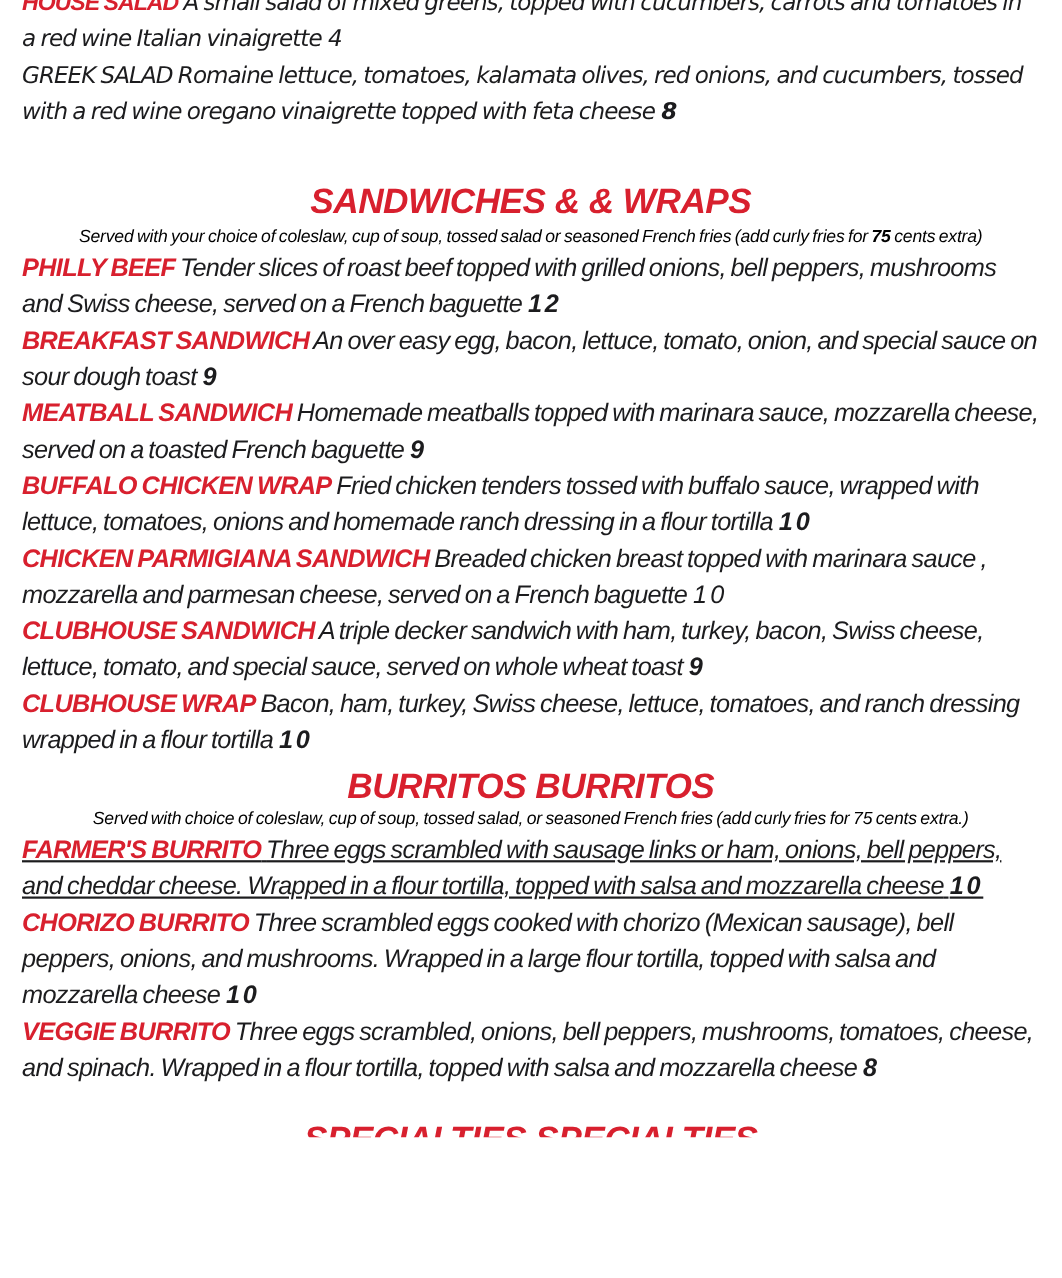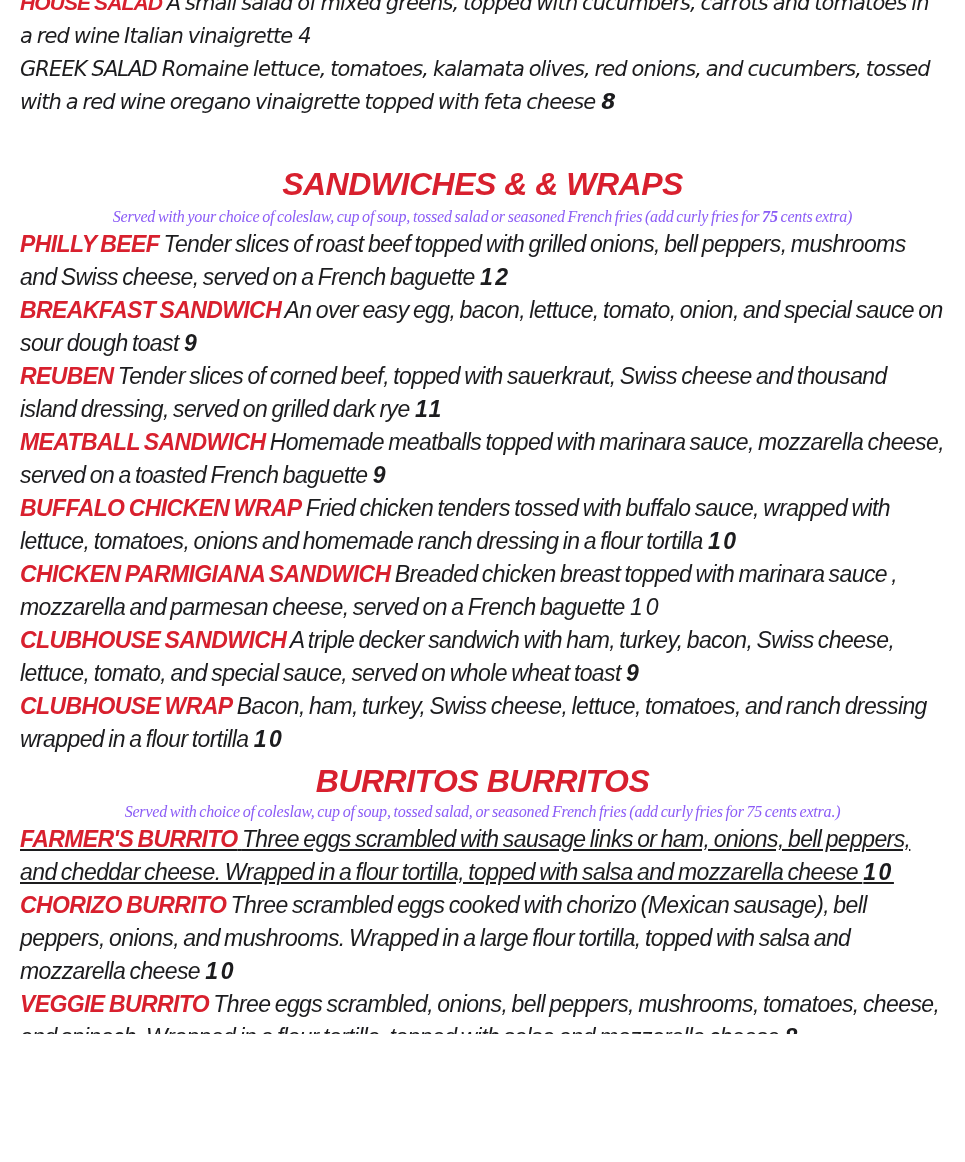--- a/index.html
+++ b/index.html
@@ -46,46 +46,45 @@
     color:#d8202e;
     letter-spacing:-0.5px;
   }
   #sec-sandwiches{margin-top:45px;margin-bottom:2px;}
   #sec-burritos{margin-top:5px;}
   #sec-specialties{margin-top:28px;}
 
   p.sub{
     margin:0;
     text-align:center;
-    font-family:Liberation Serif, serif;
+    font-family:Liberation Sans, sans-serif;
     font-style:italic;
     font-size:16px;
     line-height:22px;
-    color:#8b5cf6;
+    color:#000000;
     letter-spacing:-0.2px;
     word-spacing:-1px;
   }
   p.sub .bold75{font-weight:bold;}
   .mt{margin-top:36px;text-decoration:underline;}
 </style>
 </head>
 <body>
 
 <div class="page">
   <div class="content">
 
     <p class="item top"><span class="iname">HOUSE SALAD</span> <span>A small salad of mixed greens, topped with cucumbers, carrots and tomatoes in a red wine Italian vinaigrette</span> <span class="price reg">4</span></p>
     <p class="item top"><span class="iname plain">GREEK SALAD</span> <span>Romaine lettuce, tomatoes, kalamata olives, red onions, and cucumbers, tossed with a red wine oregano vinaigrette topped with feta cheese</span> <span class="price">8</span></p>
 
     <h2 class="sec" id="sec-sandwiches">SANDWICHES &amp; &amp; WRAPS</h2>
     <p class="sub"><span>Served with your choice of coleslaw, cup of soup, tossed salad or seasoned French fries (add curly fries for</span> <span class="bold75">75</span> <span>cents extra)</span></p>
 
     <p class="item"><span class="iname">PHILLY BEEF</span> <span>Tender slices of roast beef topped with grilled onions, bell peppers, mushrooms and Swiss cheese, served on a French baguette</span> <span class="price">12</span></p>
     <p class="item"><span class="iname">BREAKFAST SANDWICH</span> <span>An over easy egg, bacon, lettuce, tomato, onion, and special sauce on sour dough toast</span> <span class="price">9</span></p>
-    <p class="item"><span class="iname">REUBEN</span> <span>Tender slices of corned beef, topped with sauerkraut, Swiss cheese and thousand island dressing, served on grilled dark rye</span> <span class="price">11</span></p>
     <p class="item"><span class="iname">MEATBALL SANDWICH</span> <span>Homemade meatballs topped with marinara sauce, mozzarella cheese, served on a toasted French baguette</span> <span class="price">9</span></p>
     <p class="item"><span class="iname">BUFFALO CHICKEN WRAP</span> <span>Fried chicken tenders tossed with buffalo sauce, wrapped with lettuce, tomatoes, onions and homemade ranch dressing in a flour tortilla</span> <span class="price">10</span></p>
     <p class="item"><span class="iname">CHICKEN PARMIGIANA SANDWICH</span> <span>Breaded chicken breast topped with marinara sauce , mozzarella and parmesan cheese, served on a French baguette</span> <span class="price reg">10</span></p>
     <p class="item"><span class="iname">CLUBHOUSE SANDWICH</span> <span>A triple decker sandwich with ham, turkey, bacon, Swiss cheese, lettuce, tomato, and special sauce, served on whole wheat toast</span> <span class="price">9</span></p>
     <p class="item"><span class="iname">CLUBHOUSE WRAP</span> <span>Bacon, ham, turkey, Swiss cheese, lettuce, tomatoes, and ranch dressing wrapped in a flour tortilla</span> <span class="price">10</span></p>
 
     <h2 class="sec" id="sec-burritos">BURRITOS BURRITOS</h2>
     <p class="sub">Served with choice of coleslaw, cup of soup, tossed salad, or seasoned French fries (add curly fries for 75 cents extra.)</p>
 
     <p class="item mt"><span class="iname">FARMER'S BURRITO</span> <span>Three eggs scrambled with sausage links or ham, onions, bell peppers, and cheddar cheese. Wrapped in a flour tortilla, topped with salsa and mozzarella cheese</span> <span class="price">10</span></p>

